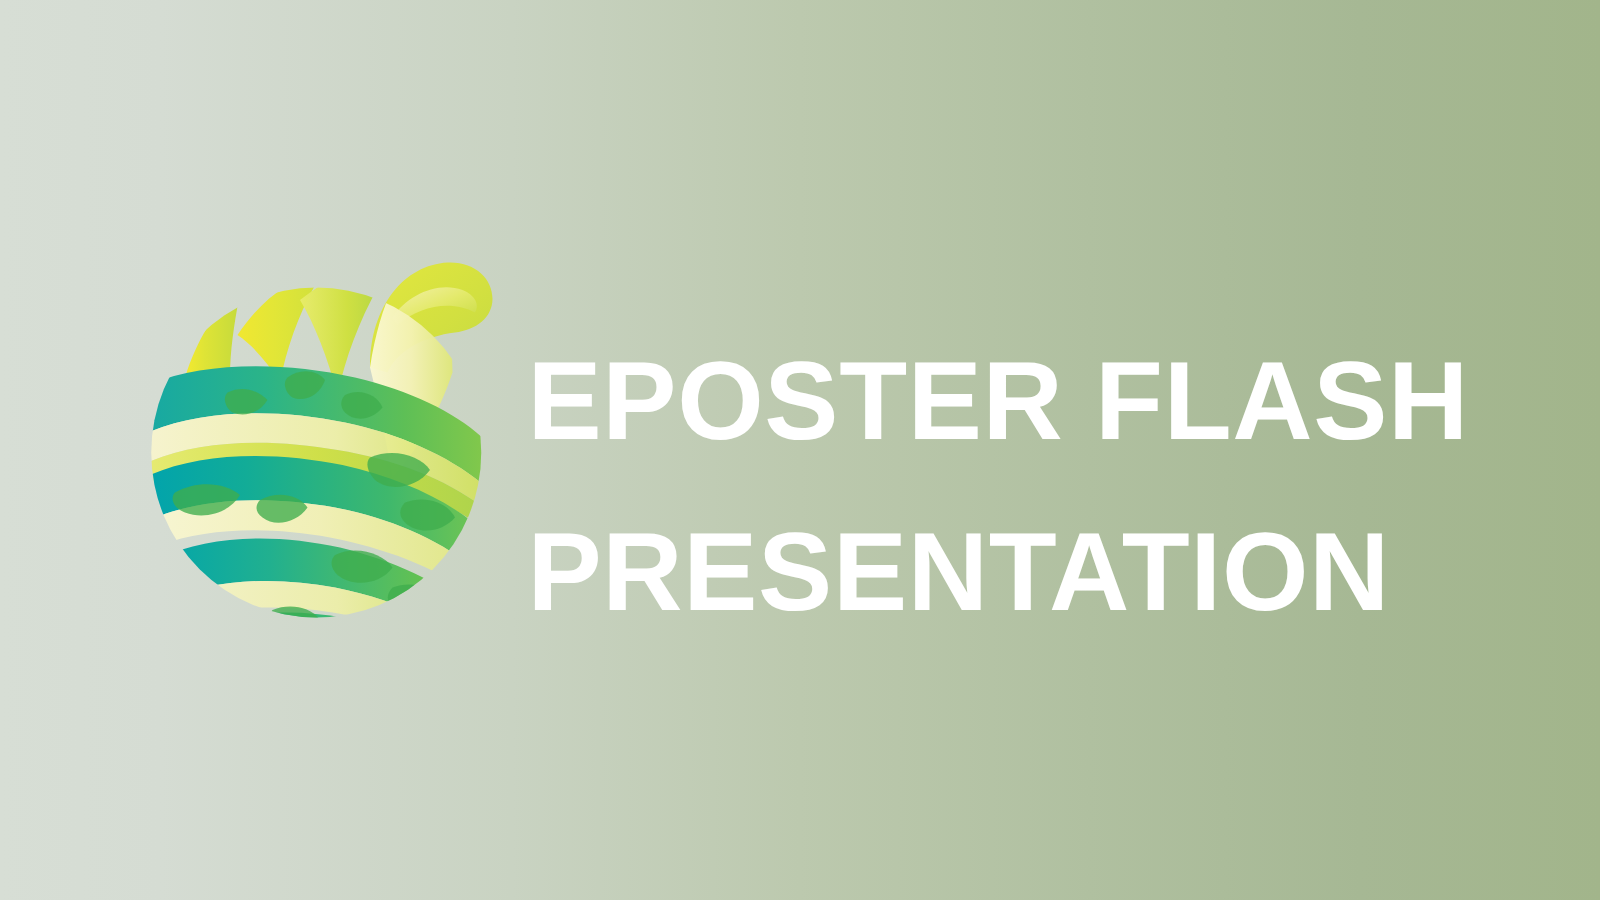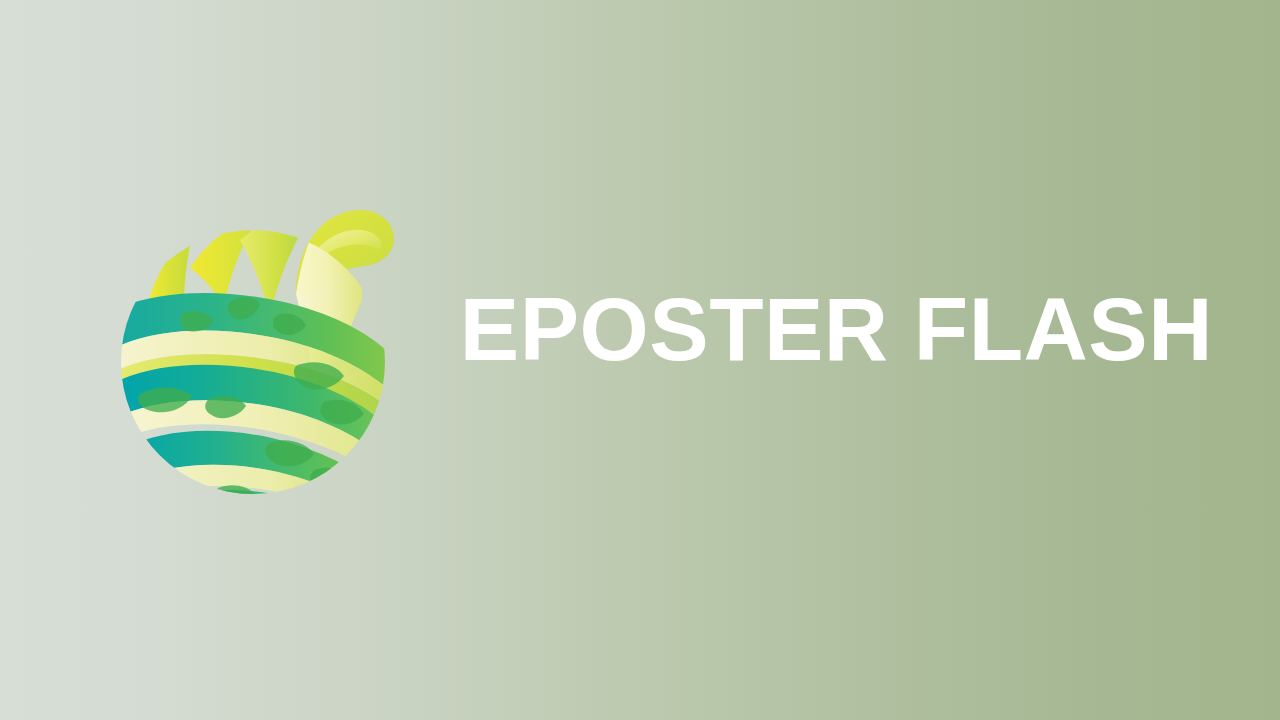--- a/index.html
+++ b/index.html
@@ -44,23 +44,22 @@
     width: 800px;
   }
   .title-line {
     color: #ffffff;
     font-family: "Liberation Sans", sans-serif;
     font-weight: bold;
     font-size: 89px;
     line-height: 137px;
     letter-spacing: 0.5px;
     white-space: nowrap;
-    margin: 9px;
+    margin: 0;
     text-transform: uppercase;
-    text-align: right;
   }
 </style>
 </head>
 <body>
 
 <div id="slide">
 
   <div id="logo-mark">
     <svg viewBox="0 0 280 320" xmlns="http://www.w3.org/2000/svg" aria-hidden="true">
       <defs>
@@ -241,15 +240,16 @@
           <path d="M150 246 C166 238, 188 244, 196 256 C186 270, 164 272, 152 262 C146 256, 146 250, 150 246 Z"></path>
           <path d="M196 272 C212 266, 230 272, 236 284 C226 296, 206 298, 196 288 C190 282, 192 276, 196 272 Z"></path>
           <path d="M100 290 C114 284, 132 288, 138 298 C130 310, 112 312, 102 304 C96 300, 96 294, 100 290 Z"></path>
         </g>
       </g>
     </svg>
   </div>
 
   <div id="title-block">
     <div class="title-line">EPOSTER FLASH</div>
+    <div class="title-line">PRESENTATION</div>
   </div>
 
 </div>
 
 </body></html>

